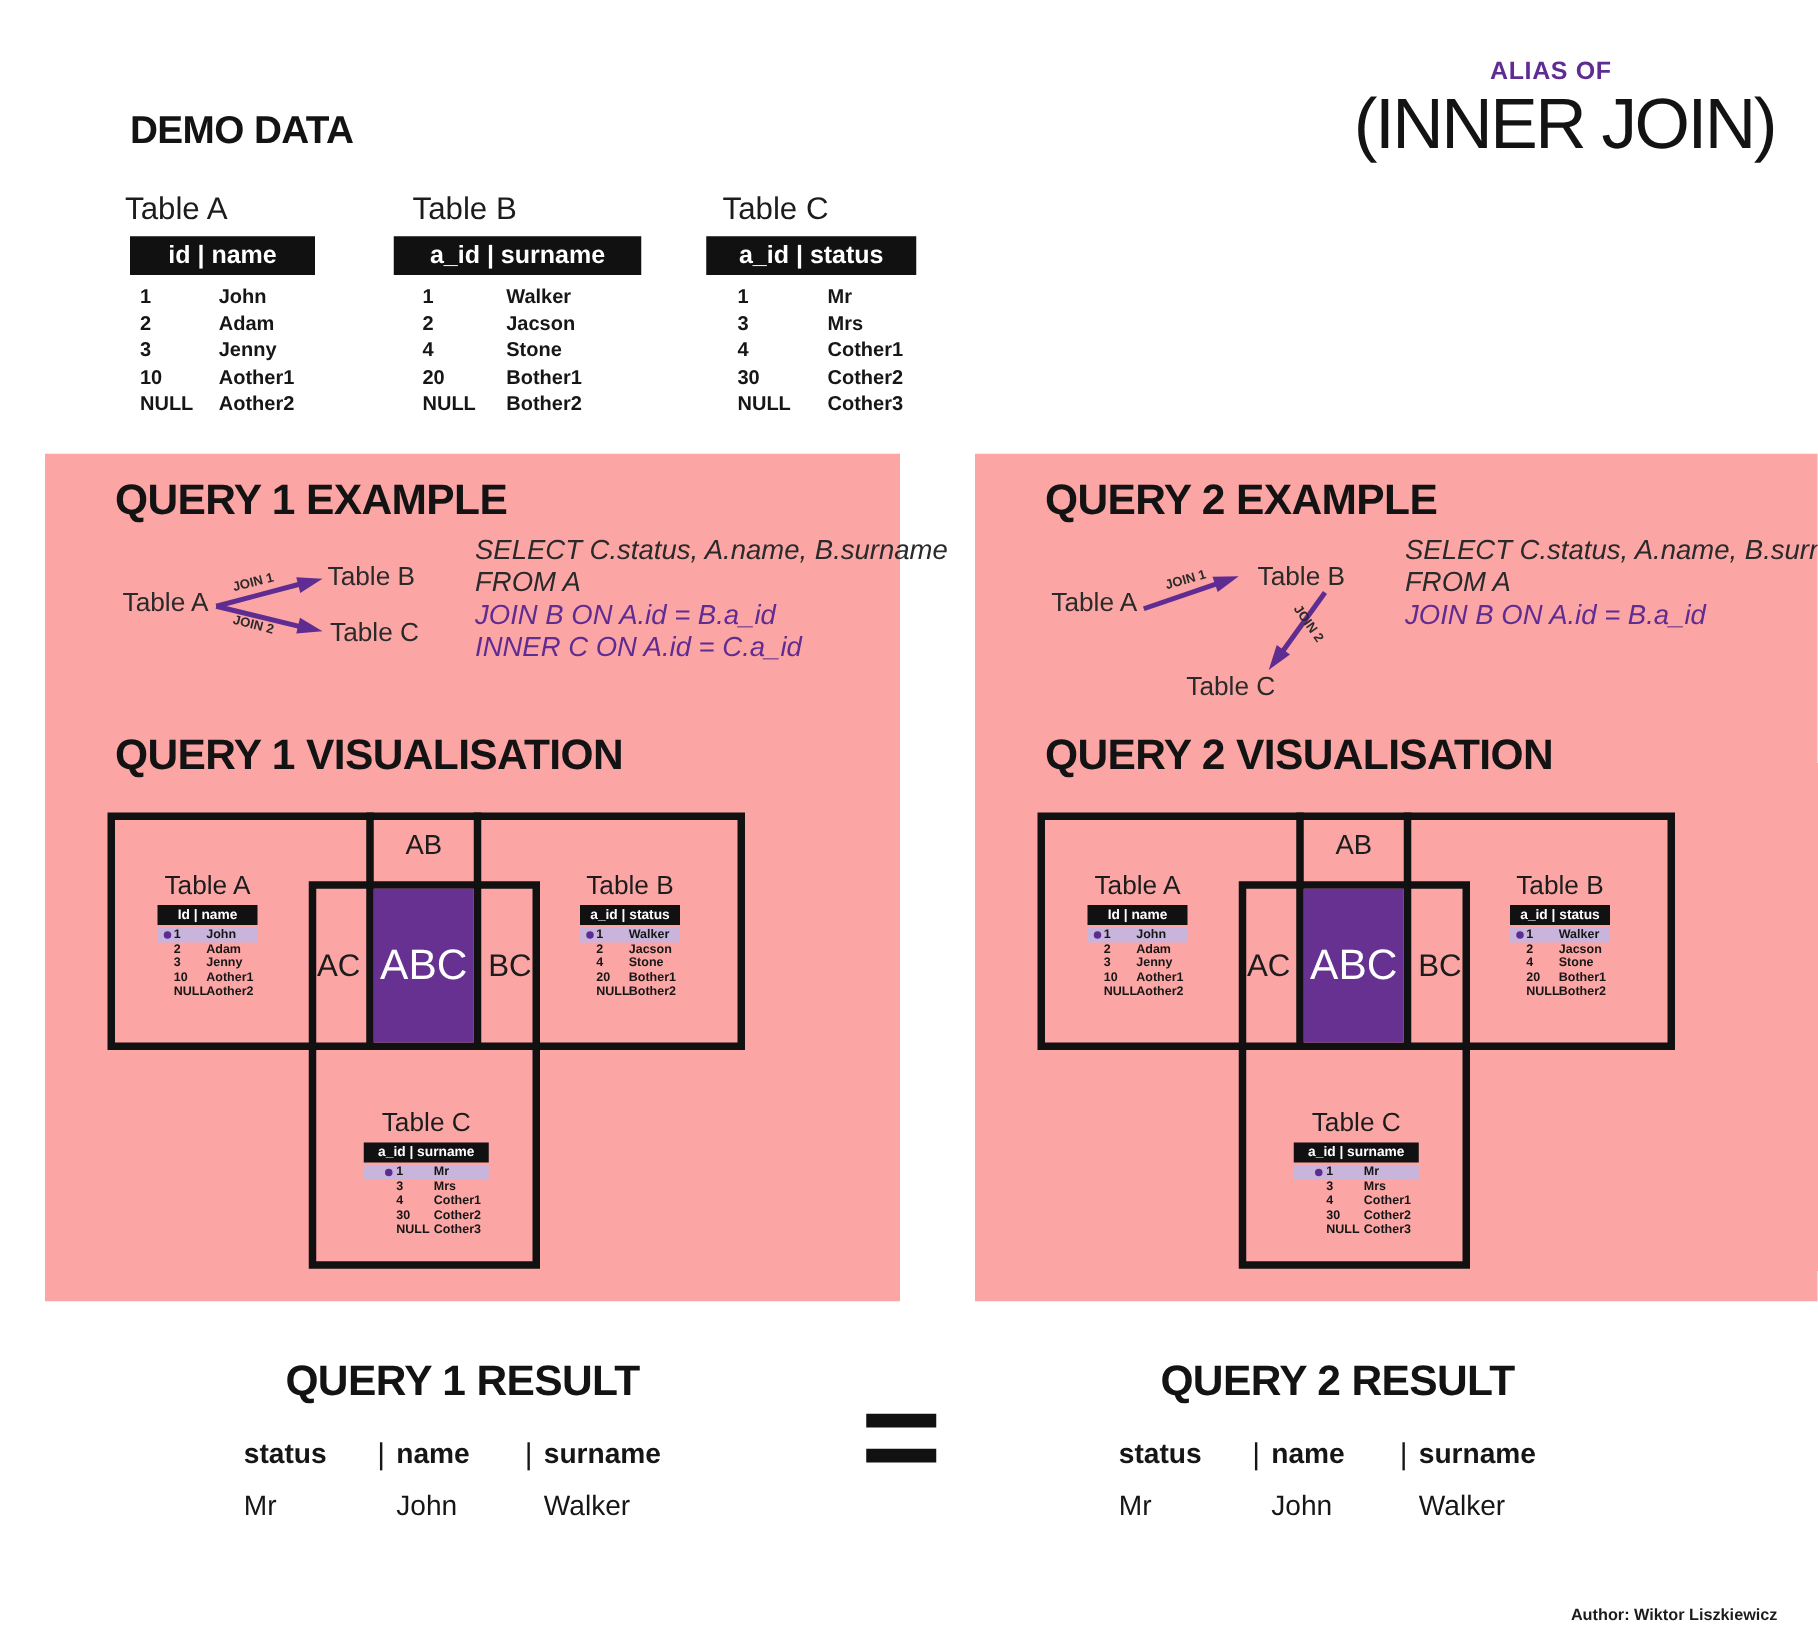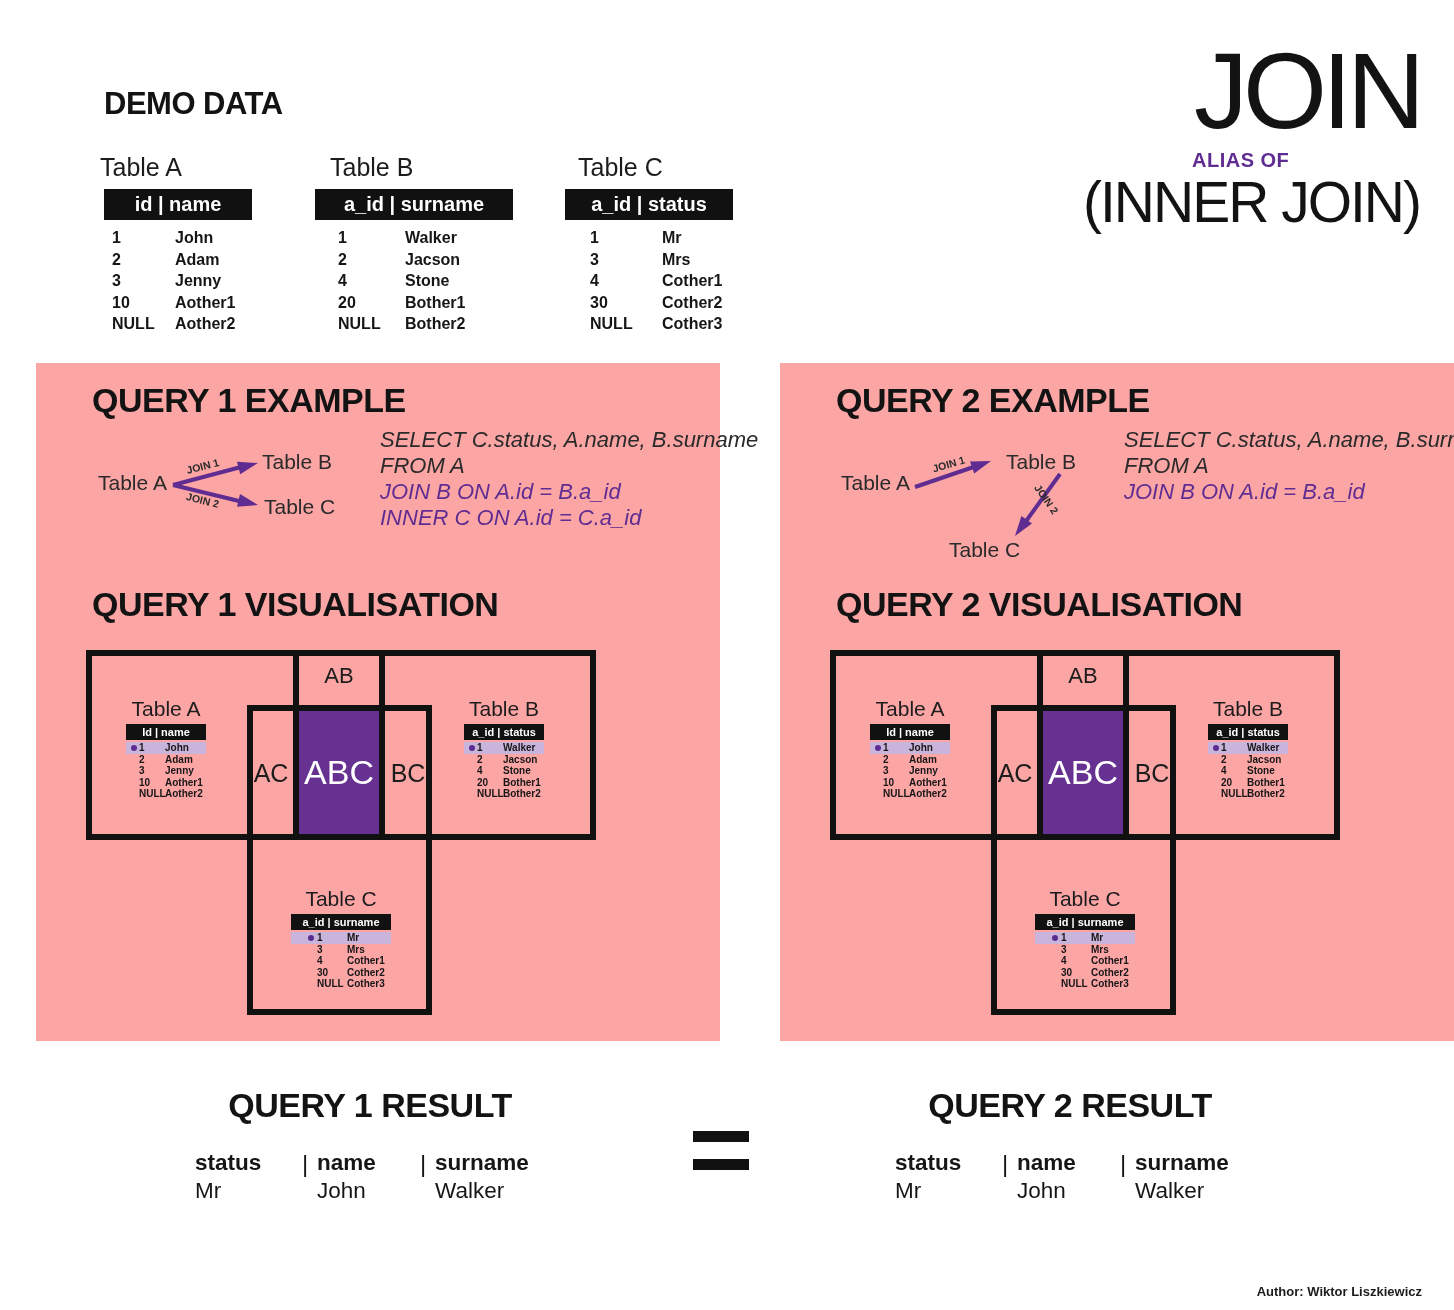--- a/index.html
+++ b/index.html
@@ -64,21 +64,21 @@
   .mrow{position:relative;display:grid;grid-template-columns:26px 1fr;padding-left:13px;
     font-size:10px;font-weight:700;line-height:11.5px;white-space:nowrap;color:#161616;}
   .mini-c .mrow{grid-template-columns:30px 1fr;padding-left:26px;}
   .mrow.hl{background:#c9b4dc;}
   .dot{position:absolute;left:5px;top:3px;width:6px;height:6px;border-radius:50%;background:#5c2d91;}
   .mini-c .dot{left:17px;}
   
   .result-heading{position:absolute;top:1086px;width:400px;text-align:center;}
   #result-heading-q1{left:170px;}
   #result-heading-q2{left:870px;}
-  .rtable{position:absolute;top:1150px;display:grid;grid-template-columns:98px 24px 94px 24px 130px;font-size:22.5px;white-space:nowrap;}
+  .rtable{position:absolute;top:1150px;display:grid;grid-template-columns:98px 24px 94px 24px 130px;row-gap:14px;font-size:22.5px;white-space:nowrap;}
   #rtable-q1{left:195px;}
   #rtable-q2{left:895px;}
   .rtable .col-h{font-weight:700;}
   .rtable .pipe{font-weight:400;font-size:24px;text-align:center;}
   
   #equals-sign{position:absolute;left:693px;top:1131px;width:56px;height:40px;}
   #equals-sign .bar{position:absolute;left:0;width:56px;height:11px;background:#111;}
   #equals-sign .bar.b2{top:28px;}
   
   #author-credit{position:absolute;right:32px;top:1284px;font-size:13px;font-weight:600;color:#1c1c1c;}
@@ -163,21 +163,20 @@
         <span>Cother2</span>
       </div>
     <div class="demo-row">
         <span>NULL</span>
         <span>Cother3</span>
       </div>
   </div>
 </div>
 
 <div id="title-block">
-  <div id="join-title">JOIN</div>
   <div id="alias-of">ALIAS OF</div>
   <div id="inner-join">(INNER JOIN)</div>
 </div>
 
 <div class="panel" id="panel-q1">
   <div class="h-big example-heading">QUERY 1 EXAMPLE</div>
 
   <span class="diagram-label" style="left:62px;top:108px;">Table A</span>
   <span class="diagram-label" style="left:226px;top:87px;">Table B</span>
   <span class="diagram-label" style="left:228px;top:132px;">Table C</span>

